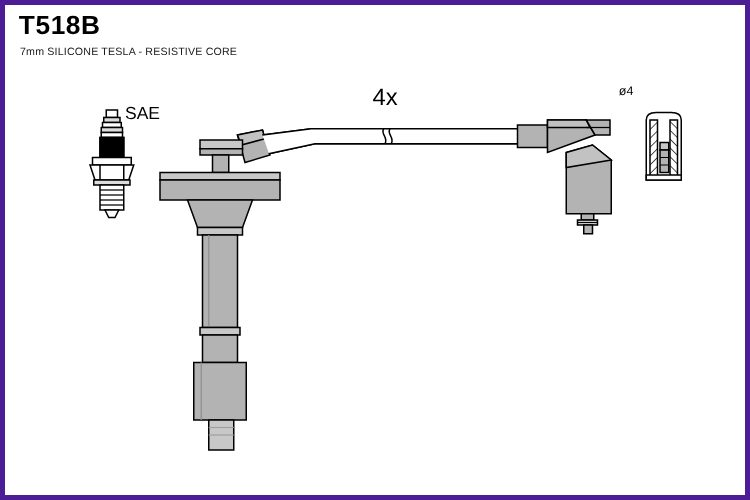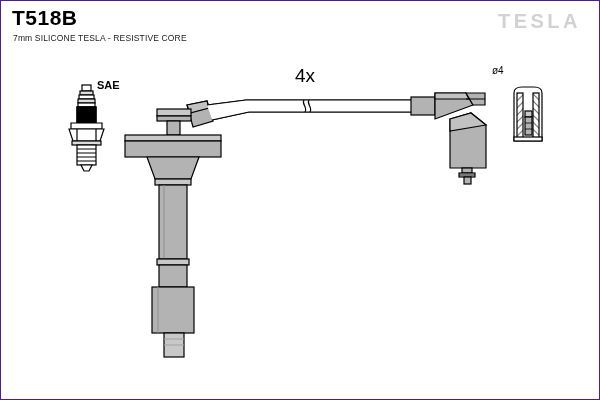--- a/index.html
+++ b/index.html
@@ -9,21 +9,21 @@
   }
   body {
     font-family: "Liberation Sans", sans-serif;
   }
   #page {
     position: relative;
     width: 600px;
     height: 400px;
     background: #ffffff;
     overflow: hidden;
-    border: 1px solid #4c1d95;
+    border: 4px solid #4c1d95;
     box-sizing: border-box;
     text-align: center;
   }
   .abs { position: absolute; }
 
   
   #part-number {
     left: 11px;
     top: 6px;
     font-size: 21px;
@@ -48,22 +48,22 @@
     font-weight: bold;
     letter-spacing: 3.5px;
     color: #d2d2d2;
     line-height: 1;
   }
 
   
   #label-sae {
     left: 96px;
     top: 79px;
-    font-size: 11px;
-    font-weight: bold;
+    font-size: 14px;
+    font-weight: normal;
     color: #000000;
     line-height: 1;
   }
   #label-qty {
     left: 294px;
     top: 65px;
     font-size: 19px;
     font-weight: normal;
     color: #000000;
     line-height: 1;
@@ -87,21 +87,20 @@
 </style>
 </head>
 <body>
 
 <div id="page">
 
   <div class="abs" id="part-number">T518B</div>
 
   <div class="abs" id="part-desc">7mm SILICONE TESLA - RESISTIVE CORE</div>
 
-  <div class="abs" id="brand-logo">TESLA</div>
 
   <div class="abs" id="label-sae">SAE</div>
 
   <div class="abs" id="label-qty">4x</div>
 
   <div class="abs" id="label-dia">ø4</div>
 
   <svg id="drawing" class="abs" viewBox="0 0 600 400" width="600" height="400">
 
     <defs>

